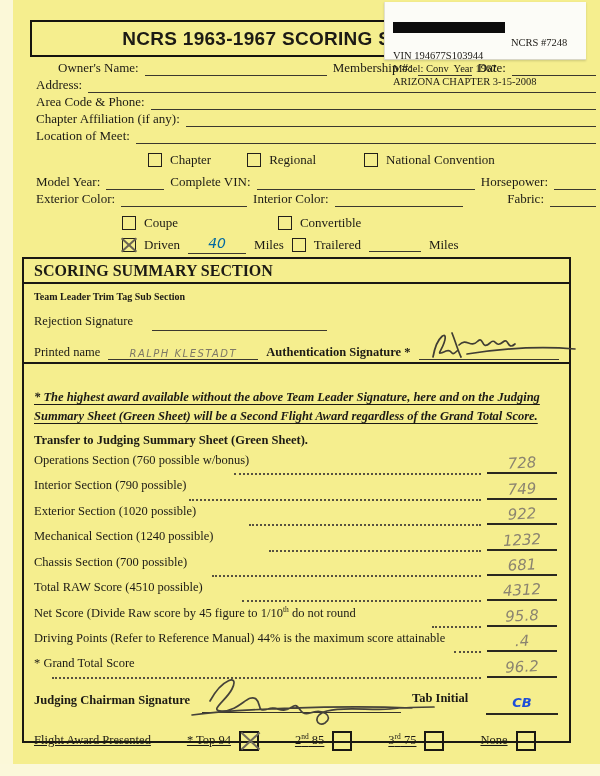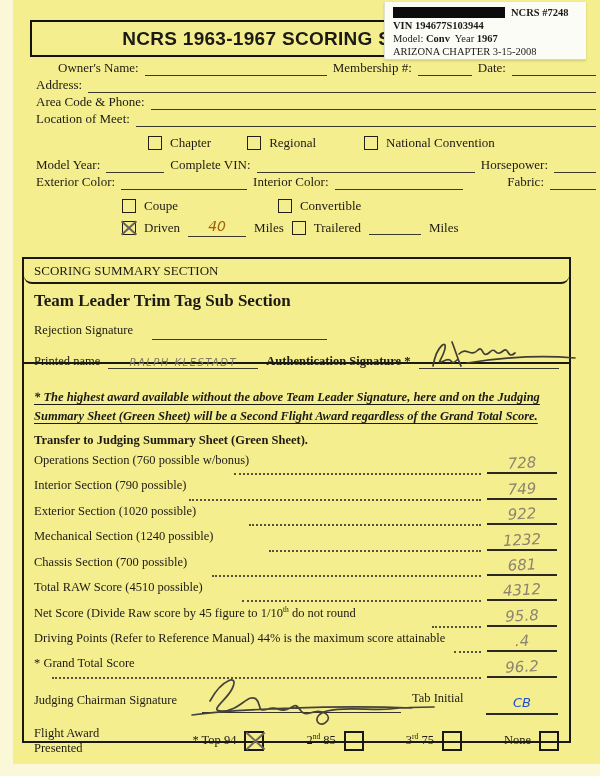--- a/index.html
+++ b/index.html
@@ -12,42 +12,42 @@
   .title-box{position:absolute;left:30px;top:20px;width:536px;height:33px;border:2.5px solid #15130f;
              display:flex;align-items:center;justify-content:center;}
   .title-box .t{font-family:"Liberation Sans", sans-serif;font-weight:bold;font-size:19px;letter-spacing:.3px;white-space:nowrap;}
 
   
   .card{position:absolute;left:384px;top:2px;width:202px;height:58px;background:#fcfcf7;
         border-left:1px solid #e2e0d2;border-bottom:1px solid #d8d6c6;box-shadow:0 1px 2px rgba(90,90,60,.25);
         font-size:10.5px;line-height:13px;padding:4px 6px 0 8px;box-sizing:border-box;z-index:5;}
   .card .row1{display:flex;align-items:center;gap:6px;}
   .redact{width:112px;height:11px;background:#0c0c0c;}
-  .card b{font-weight:bold;}
+  .card b{font-weight:normal;margin-top:30px;}
 
   
   .form{position:absolute;left:36px;top:60px;width:560px;font-size:13px;}
   .frow{display:flex;align-items:flex-end;column-gap:6px;height:16px;margin-bottom:1px;white-space:nowrap;}
   .ln{border-bottom:1.3px solid #3b382e;height:13px;display:inline-block;}
   .grow{flex:1 1 auto;}
   .cb{width:12px;height:12px;border:1.6px solid #23201a;display:inline-block;flex:0 0 auto;background:transparent;}
   .cbrow{display:flex;align-items:center;column-gap:8px;height:20px;margin:3px 0 2px 0;}
-  .hw{font-family:"DejaVu Sans", sans-serif;font-style:italic;color:#a16207;}
+  .hw{font-family:"DejaVu Sans", sans-serif;font-style:italic;color:#0369a1;}
   .penx{position:relative;}
   .penx::before,.penx::after{content:"";position:absolute;left:-4px;top:5px;width:20px;height:2px;background:#6b6453;}
   .penx::before{transform:rotate(42deg);}
   .penx::after{transform:rotate(-42deg);}
   .lnwrap{position:relative;display:inline-block;border-bottom:1.3px solid #3b382e;text-align:center;height:17px;}
   .lnwrap .hw{position:relative;top:-1px;font-size:14px;}
 
   
   .sbox{position:absolute;left:22px;top:257px;width:549px;height:486px;border:2px solid #1a1813;box-sizing:border-box;font-size:12.5px;}
-  .shead{height:23px;line-height:23px;padding-left:10px;font-weight:normal;font-size:13px;border-bottom:2px solid #1a1813;border-radius:8px;}
+  .shead{height:23px;line-height:23px;padding-left:10px;font-weight:bold;font-size:16px;border-bottom:2px solid #1a1813;}
   .steam{padding:7px 10px 0 10px;height:71px;border-bottom:2px solid #1a1813;box-sizing:content-box;}
-  .steam .tl{font-weight:bold;font-size:17px;}
+  .steam .tl{font-weight:bold;font-size:10px;}
   .rej{margin-top:9px;}
   .rej .ln{width:175px;margin-left:16px;position:relative;top:6px;}
   .pname{display:flex;align-items:flex-end;margin-top:4px;column-gap:8px;}
   .pname .nm{width:150px;border-bottom:1.3px solid #3b382e;text-align:center;font-size:10px;letter-spacing:1.5px;color:#7f7965;}
   .pname .auth{font-weight:bold;}
   .sigline{flex:1 1 auto;border-bottom:1.3px solid #3b382e;position:relative;height:26px;}
   .sigline svg{position:absolute;left:4px;bottom:-8px;}
   .note{padding:24px 10px 0 10px;}
   .note .nl{font-weight:bold;font-style:italic;text-decoration:underline;text-underline-offset:3px;line-height:19px;}
   .transfer{font-weight:bold;margin-top:7px;}
@@ -62,29 +62,29 @@
   .score-row:nth-child(2) .sr-leader{left:155px;}
   .score-row:nth-child(3) .sr-leader{left:215px;}
   .score-row:nth-child(4) .sr-leader{left:235px;}
   .score-row:nth-child(5) .sr-leader{left:178px;}
   .score-row:nth-child(6) .sr-leader{left:208px;}
   .score-row:nth-child(7) .sr-leader{left:398px;}
   .score-row:nth-child(8) .sr-leader{left:420px;}
   .score-row:nth-child(9) .sr-leader{left:18px;}
   sup{font-size:60%;}
 
-  .chair{position:relative;height:38px;margin-top:2px;}
+  .chair{position:relative;height:38px;margin-top:2px;font-weight:bold;}
   .chair .lbl{position:absolute;left:10px;top:10px;}
   .chair .csl{position:absolute;left:178px;right:168px;bottom:8px;border-bottom:1.4px solid #35322a;}
   .chair svg{position:absolute;left:150px;top:-16px;z-index:2;}
   .chair .tab{position:absolute;left:388px;top:8px;}
   .chair .tln{position:absolute;left:462px;bottom:6px;width:72px;border-bottom:2px solid #2a2820;text-align:center;}
   .chair .tln .hw{position:relative;top:-2px;font-size:13px;color:#1d4ed8;}
 
-  .award{display:flex;align-items:center;height:40px;padding:0 10px;column-gap:8px;}
+  .award{display:flex;align-items:center;height:40px;padding:0 10px;column-gap:2px;text-decoration:underline;}
   .aw-item{display:flex;align-items:center;margin-left:34px;column-gap:8px;white-space:nowrap;}
   .aw-item:first-of-type{margin-left:36px;}
   .cbl{width:16px;height:16px;border:2px solid #1a1813;display:inline-block;position:relative;flex:0 0 auto;}
   .cbl.checked::before,.cbl.checked::after{content:"";position:absolute;left:-3px;top:7px;width:25px;height:1.8px;background:#6f695a;}
   .cbl.checked::before{transform:rotate(43deg);}
   .cbl.checked::after{transform:rotate(-43deg);}
 </style>
 </head>
 <body>
 
@@ -118,20 +118,24 @@
       <span class="ln" style="width:54px;"></span>
       <span>Date:</span>
       <span class="ln grow"></span>
     </div>
     <div class="frow">
       <span>Address:</span>
       <span class="ln grow"></span>
     </div>
     <div class="frow">
       <span>Area Code &amp; Phone:</span>
+      <span class="ln grow"></span>
+    </div>
+    <div class="frow">
+      <span>Chapter Affiliation (if any):</span>
       <span class="ln grow"></span>
     </div>
     <div class="frow">
       <span>Location of Meet:</span>
       <span class="ln grow"></span>
     </div>
 
     <div class="cbrow" style="margin-left:112px;margin-top:6px;">
       <span class="cb"></span>
       <span>Chapter</span>

